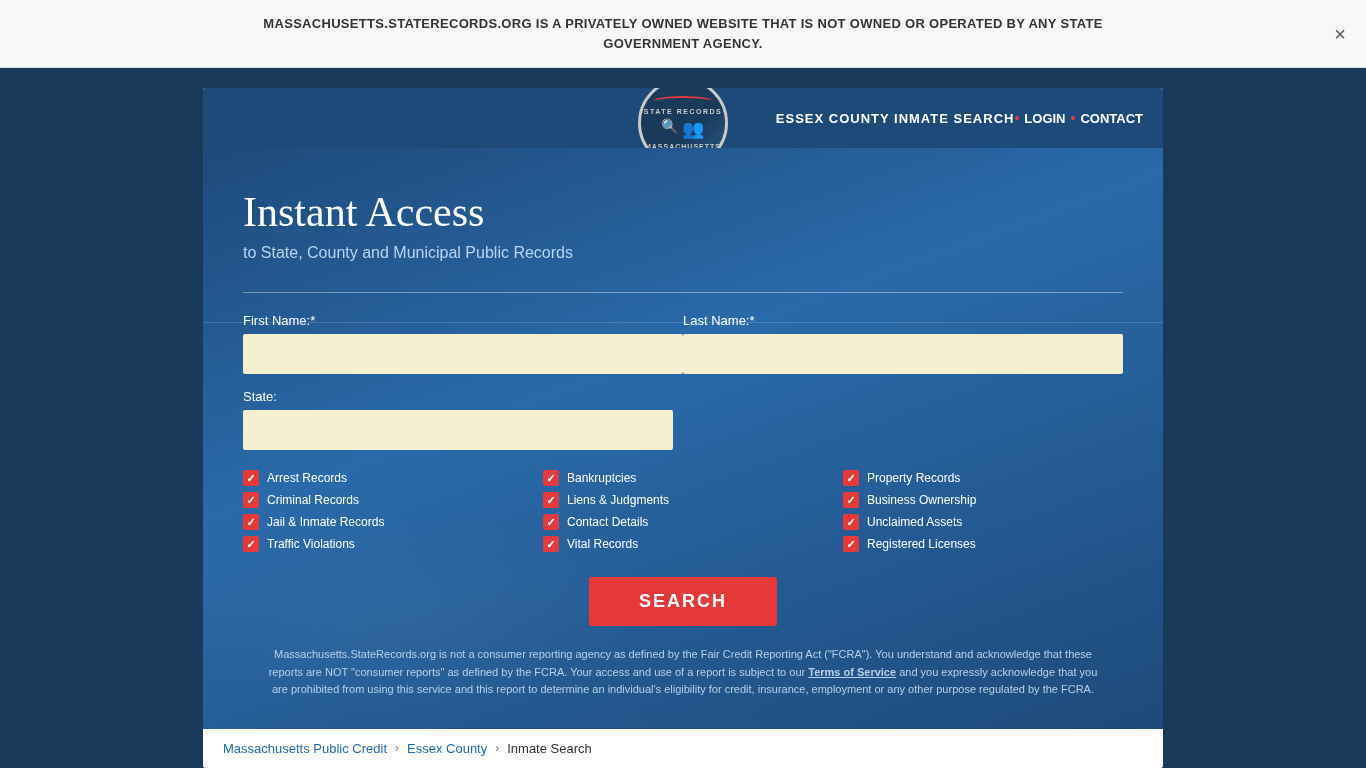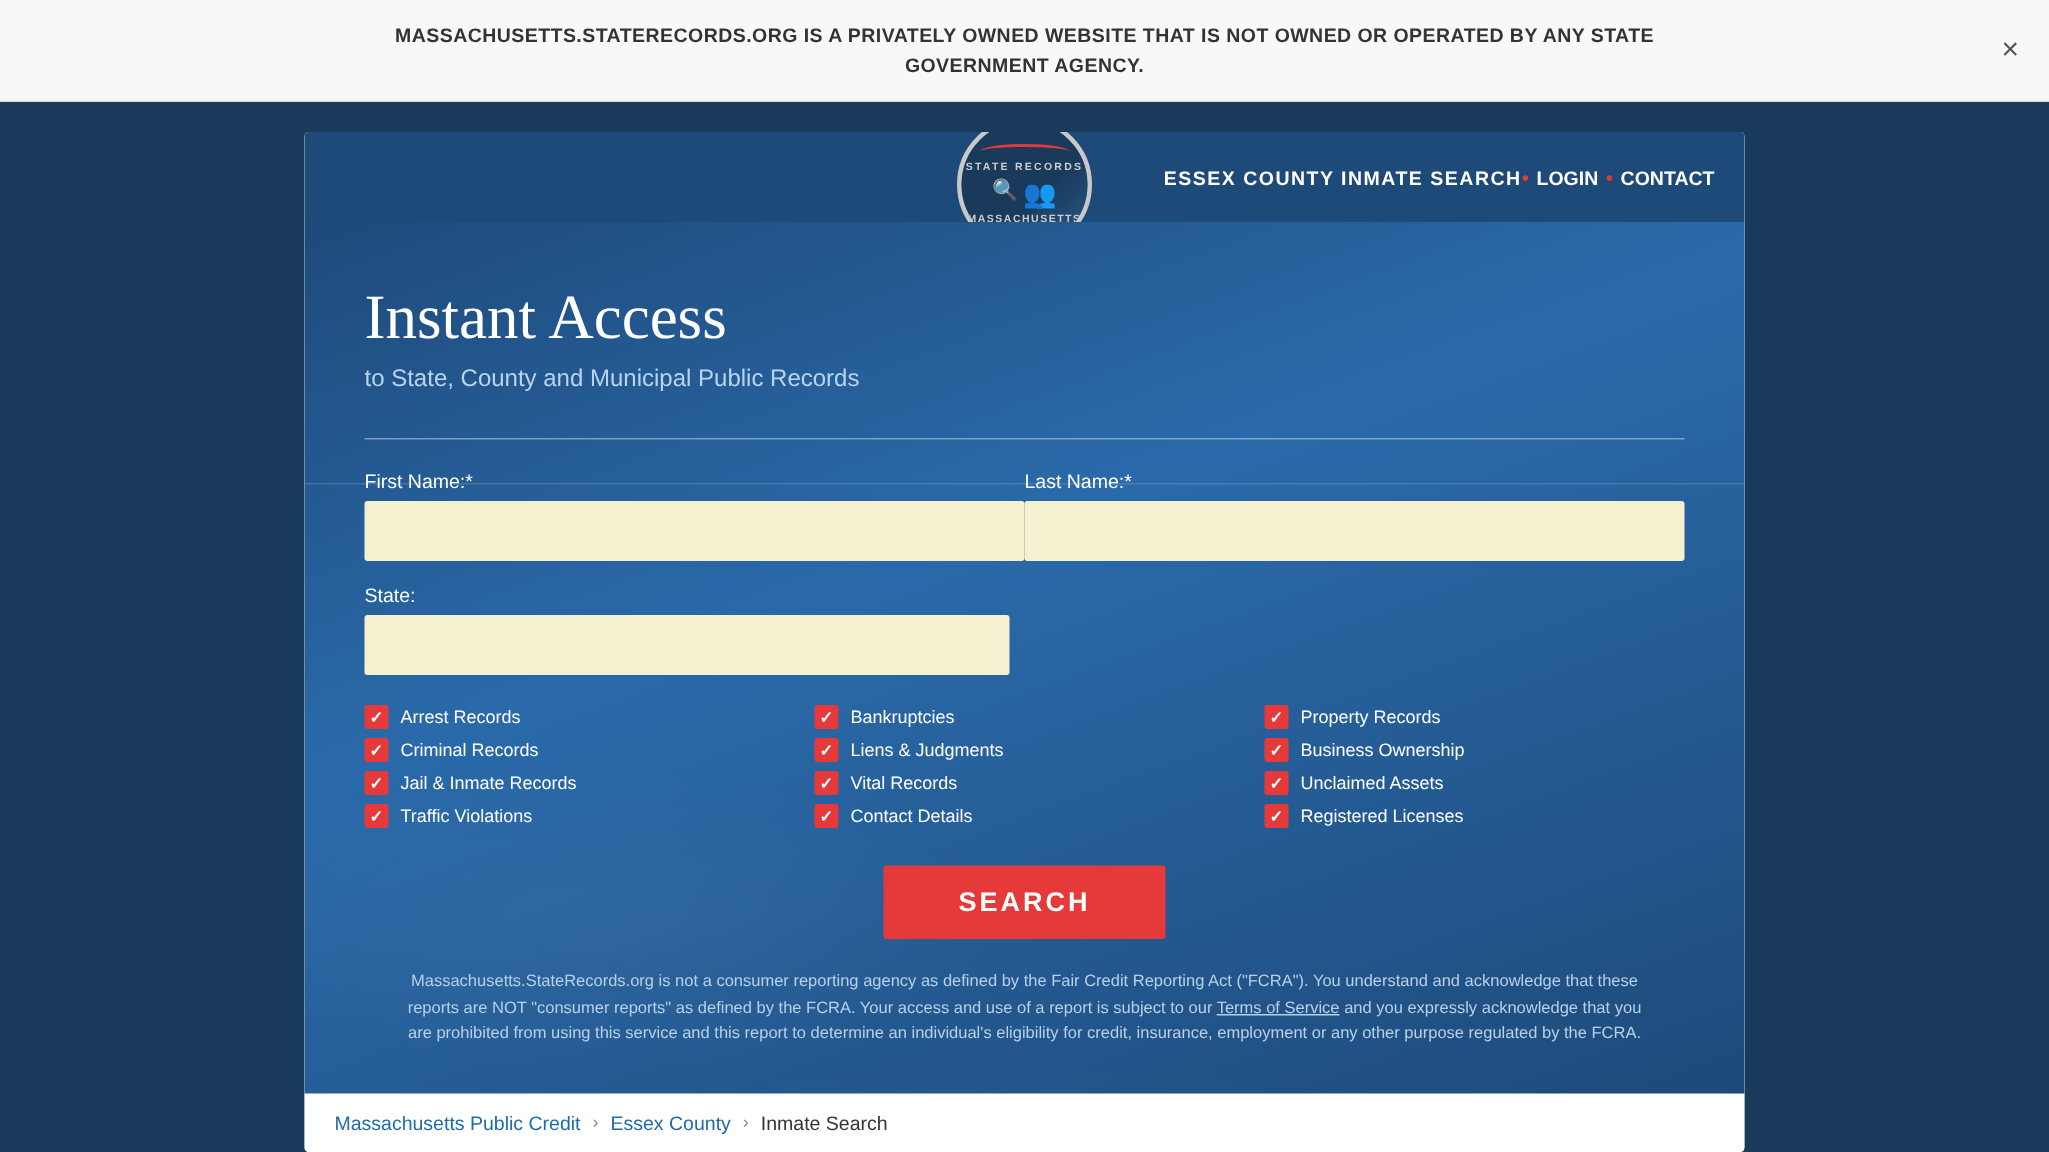--- a/index.html
+++ b/index.html
@@ -291,20 +291,21 @@
       font-size: 11px;
       text-align: center;
       line-height: 1.6;
       position: relative;
       z-index: 1;
       padding: 0 20px;
     }
     .disclaimer a {
       color: #b8d0e8;
       text-decoration: underline;
+      font-weight: bold;
     }
 
     
     .breadcrumb-bar {
       background-color: #fff;
       padding: 12px 20px;
       display: flex;
       align-items: center;
       gap: 8px;
       font-size: 13px;
@@ -405,25 +406,25 @@
             <div class="checkbox-item">
               <div class="checkbox-icon"></div>
               <span class="checkbox-label">Bankruptcies</span>
             </div>
             <div class="checkbox-item" style="margin-top:6px">
               <div class="checkbox-icon"></div>
               <span class="checkbox-label">Liens &amp; Judgments</span>
             </div>
             <div class="checkbox-item" style="margin-top:6px">
               <div class="checkbox-icon"></div>
+              <span class="checkbox-label">Contact Details</span>
+            </div>
+            <div class="checkbox-item" style="margin-top:6px">
+              <div class="checkbox-icon"></div>
               <span class="checkbox-label">Vital Records</span>
-            </div>
-            <div class="checkbox-item" style="margin-top:6px">
-              <div class="checkbox-icon"></div>
-              <span class="checkbox-label">Contact Details</span>
             </div>
           </div>
 
           <div>
             <div class="checkbox-item">
               <div class="checkbox-icon"></div>
               <span class="checkbox-label">Property Records</span>
             </div>
             <div class="checkbox-item" style="margin-top:6px">
               <div class="checkbox-icon"></div>

